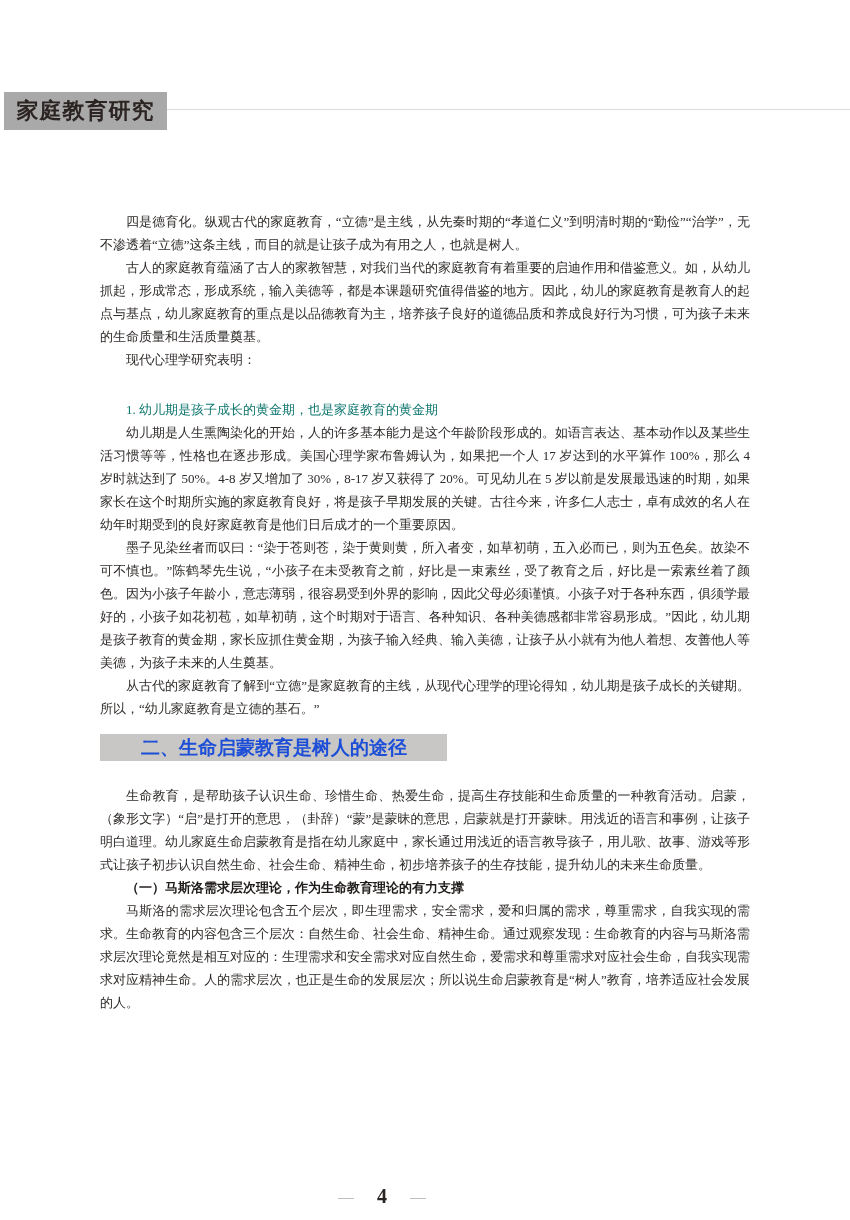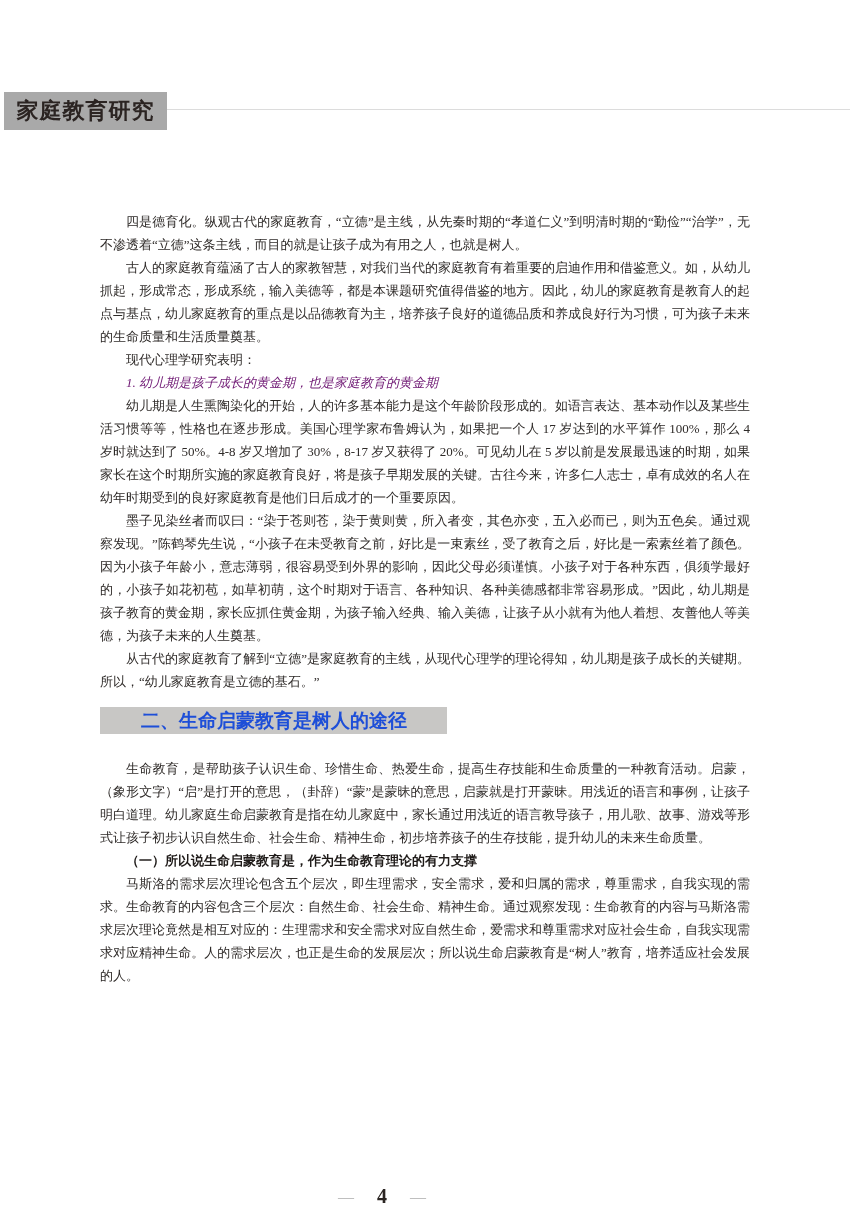--- a/index.html
+++ b/index.html
@@ -46,21 +46,21 @@
     width: 650px;
   }
   .blk-paragraph, .blk-kai-heading, .blk-bold-heading {
     margin: 0;
     font-size: 13px;
     line-height: 23px;
     text-align: justify;
     text-indent: 2em;
   }
   .blk-bold-heading { font-weight: bold; color: #1f1b19; }
-  .blk-kai-heading { font-style: italic; color: #701a75; }
+  .blk-kai-heading { color: #0f766e; margin-top: 27px; }
   .blk-banner {
     margin-top: 14px;
     margin-bottom: 23px;
     width: 306px;
     height: 27px;
     line-height: 27px;
     background: #c8c7c5;
     padding-left: 41px;
     box-sizing: content-box;
     font-family: "Liberation Sans", "DejaVu Sans", sans-serif;
@@ -99,25 +99,25 @@
   </div>
   <div class="header-rule"></div>
 </div>
 
 <div class="content-area">
     <div class="blk-paragraph">四是德育化。纵观古代的家庭教育，“立德”是主线，从先秦时期的“孝道仁义”到明清时期的“勤俭”“治学”，无不渗透着“立德”这条主线，而目的就是让孩子成为有用之人，也就是树人。</div>
     <div class="blk-paragraph">古人的家庭教育蕴涵了古人的家教智慧，对我们当代的家庭教育有着重要的启迪作用和借鉴意义。如，从幼儿抓起，形成常态，形成系统，输入美德等，都是本课题研究值得借鉴的地方。因此，幼儿的家庭教育是教育人的起点与基点，幼儿家庭教育的重点是以品德教育为主，培养孩子良好的道德品质和养成良好行为习惯，可为孩子未来的生命质量和生活质量奠基。</div>
     <div class="blk-paragraph">现代心理学研究表明：</div>
     <div class="blk-kai-heading">1. 幼儿期是孩子成长的黄金期，也是家庭教育的黄金期</div>
     <div class="blk-paragraph">幼儿期是人生熏陶染化的开始，人的许多基本能力是这个年龄阶段形成的。如语言表达、基本动作以及某些生活习惯等等，性格也在逐步形成。美国心理学家布鲁姆认为，如果把一个人 17 岁达到的水平算作 100%，那么 4 岁时就达到了 50%。4-8 岁又增加了 30%，8-17 岁又获得了 20%。可见幼儿在 5 岁以前是发展最迅速的时期，如果家长在这个时期所实施的家庭教育良好，将是孩子早期发展的关键。古往今来，许多仁人志士，卓有成效的名人在幼年时期受到的良好家庭教育是他们日后成才的一个重要原因。</div>
-    <div class="blk-paragraph">墨子见染丝者而叹曰：“染于苍则苍，染于黄则黄，所入者变，其色亦变，五入必而已，则为五色矣。通过观察发现。”陈鹤琴先生说，“小孩子在未受教育之前，好比是一束素丝，受了教育之后，好比是一索素丝着了颜色。因为小孩子年龄小，意志薄弱，很容易受到外界的影响，因此父母必须谨慎。小孩子对于各种东西，俱须学最好的，小孩子如花初苞，如草初萌，这个时期对于语言、各种知识、各种美德感都非常容易形成。”因此，幼儿期是孩子教育的黄金期，家长应抓住黄金期，为孩子输入经典、输入美德，让孩子从小就有为他人着想、友善他人等美德，为孩子未来的人生奠基。</div>
+    <div class="blk-paragraph">墨子见染丝者而叹曰：“染于苍则苍，染于黄则黄，所入者变，如草初萌，五入必而已，则为五色矣。故染不可不慎也。”陈鹤琴先生说，“小孩子在未受教育之前，好比是一束素丝，受了教育之后，好比是一索素丝着了颜色。因为小孩子年龄小，意志薄弱，很容易受到外界的影响，因此父母必须谨慎。小孩子对于各种东西，俱须学最好的，小孩子如花初苞，如草初萌，这个时期对于语言、各种知识、各种美德感都非常容易形成。”因此，幼儿期是孩子教育的黄金期，家长应抓住黄金期，为孩子输入经典、输入美德，让孩子从小就有为他人着想、友善他人等美德，为孩子未来的人生奠基。</div>
     <div class="blk-paragraph">从古代的家庭教育了解到“立德”是家庭教育的主线，从现代心理学的理论得知，幼儿期是孩子成长的关键期。所以，“幼儿家庭教育是立德的基石。”</div>
     <div class="blk-banner">二、生命启蒙教育是树人的途径</div>
     <div class="blk-paragraph">生命教育，是帮助孩子认识生命、珍惜生命、热爱生命，提高生存技能和生命质量的一种教育活动。启蒙，（象形文字）“启”是打开的意思，（卦辞）“蒙”是蒙昧的意思，启蒙就是打开蒙昧。用浅近的语言和事例，让孩子明白道理。幼儿家庭生命启蒙教育是指在幼儿家庭中，家长通过用浅近的语言教导孩子，用儿歌、故事、游戏等形式让孩子初步认识自然生命、社会生命、精神生命，初步培养孩子的生存技能，提升幼儿的未来生命质量。</div>
-    <div class="blk-bold-heading">（一）所以说生命启蒙教育是，作为生命教育理论的有力支撑</div>
+    <div class="blk-bold-heading">（一）马斯洛需求层次理论，作为生命教育理论的有力支撑</div>
     <div class="blk-paragraph">马斯洛的需求层次理论包含五个层次，即生理需求，安全需求，爱和归属的需求，尊重需求，自我实现的需求。生命教育的内容包含三个层次：自然生命、社会生命、精神生命。通过观察发现：生命教育的内容与马斯洛需求层次理论竟然是相互对应的：生理需求和安全需求对应自然生命，爱需求和尊重需求对应社会生命，自我实现需求对应精神生命。人的需求层次，也正是生命的发展层次；所以说生命启蒙教育是“树人”教育，培养适应社会发展的人。</div>
   </div>
 
 <div class="page-footer">
   <span class="footer-dash">—</span>
   <span class="page-number">4</span>
   <span class="footer-dash">—</span>
 </div>
 
 </body></html>

